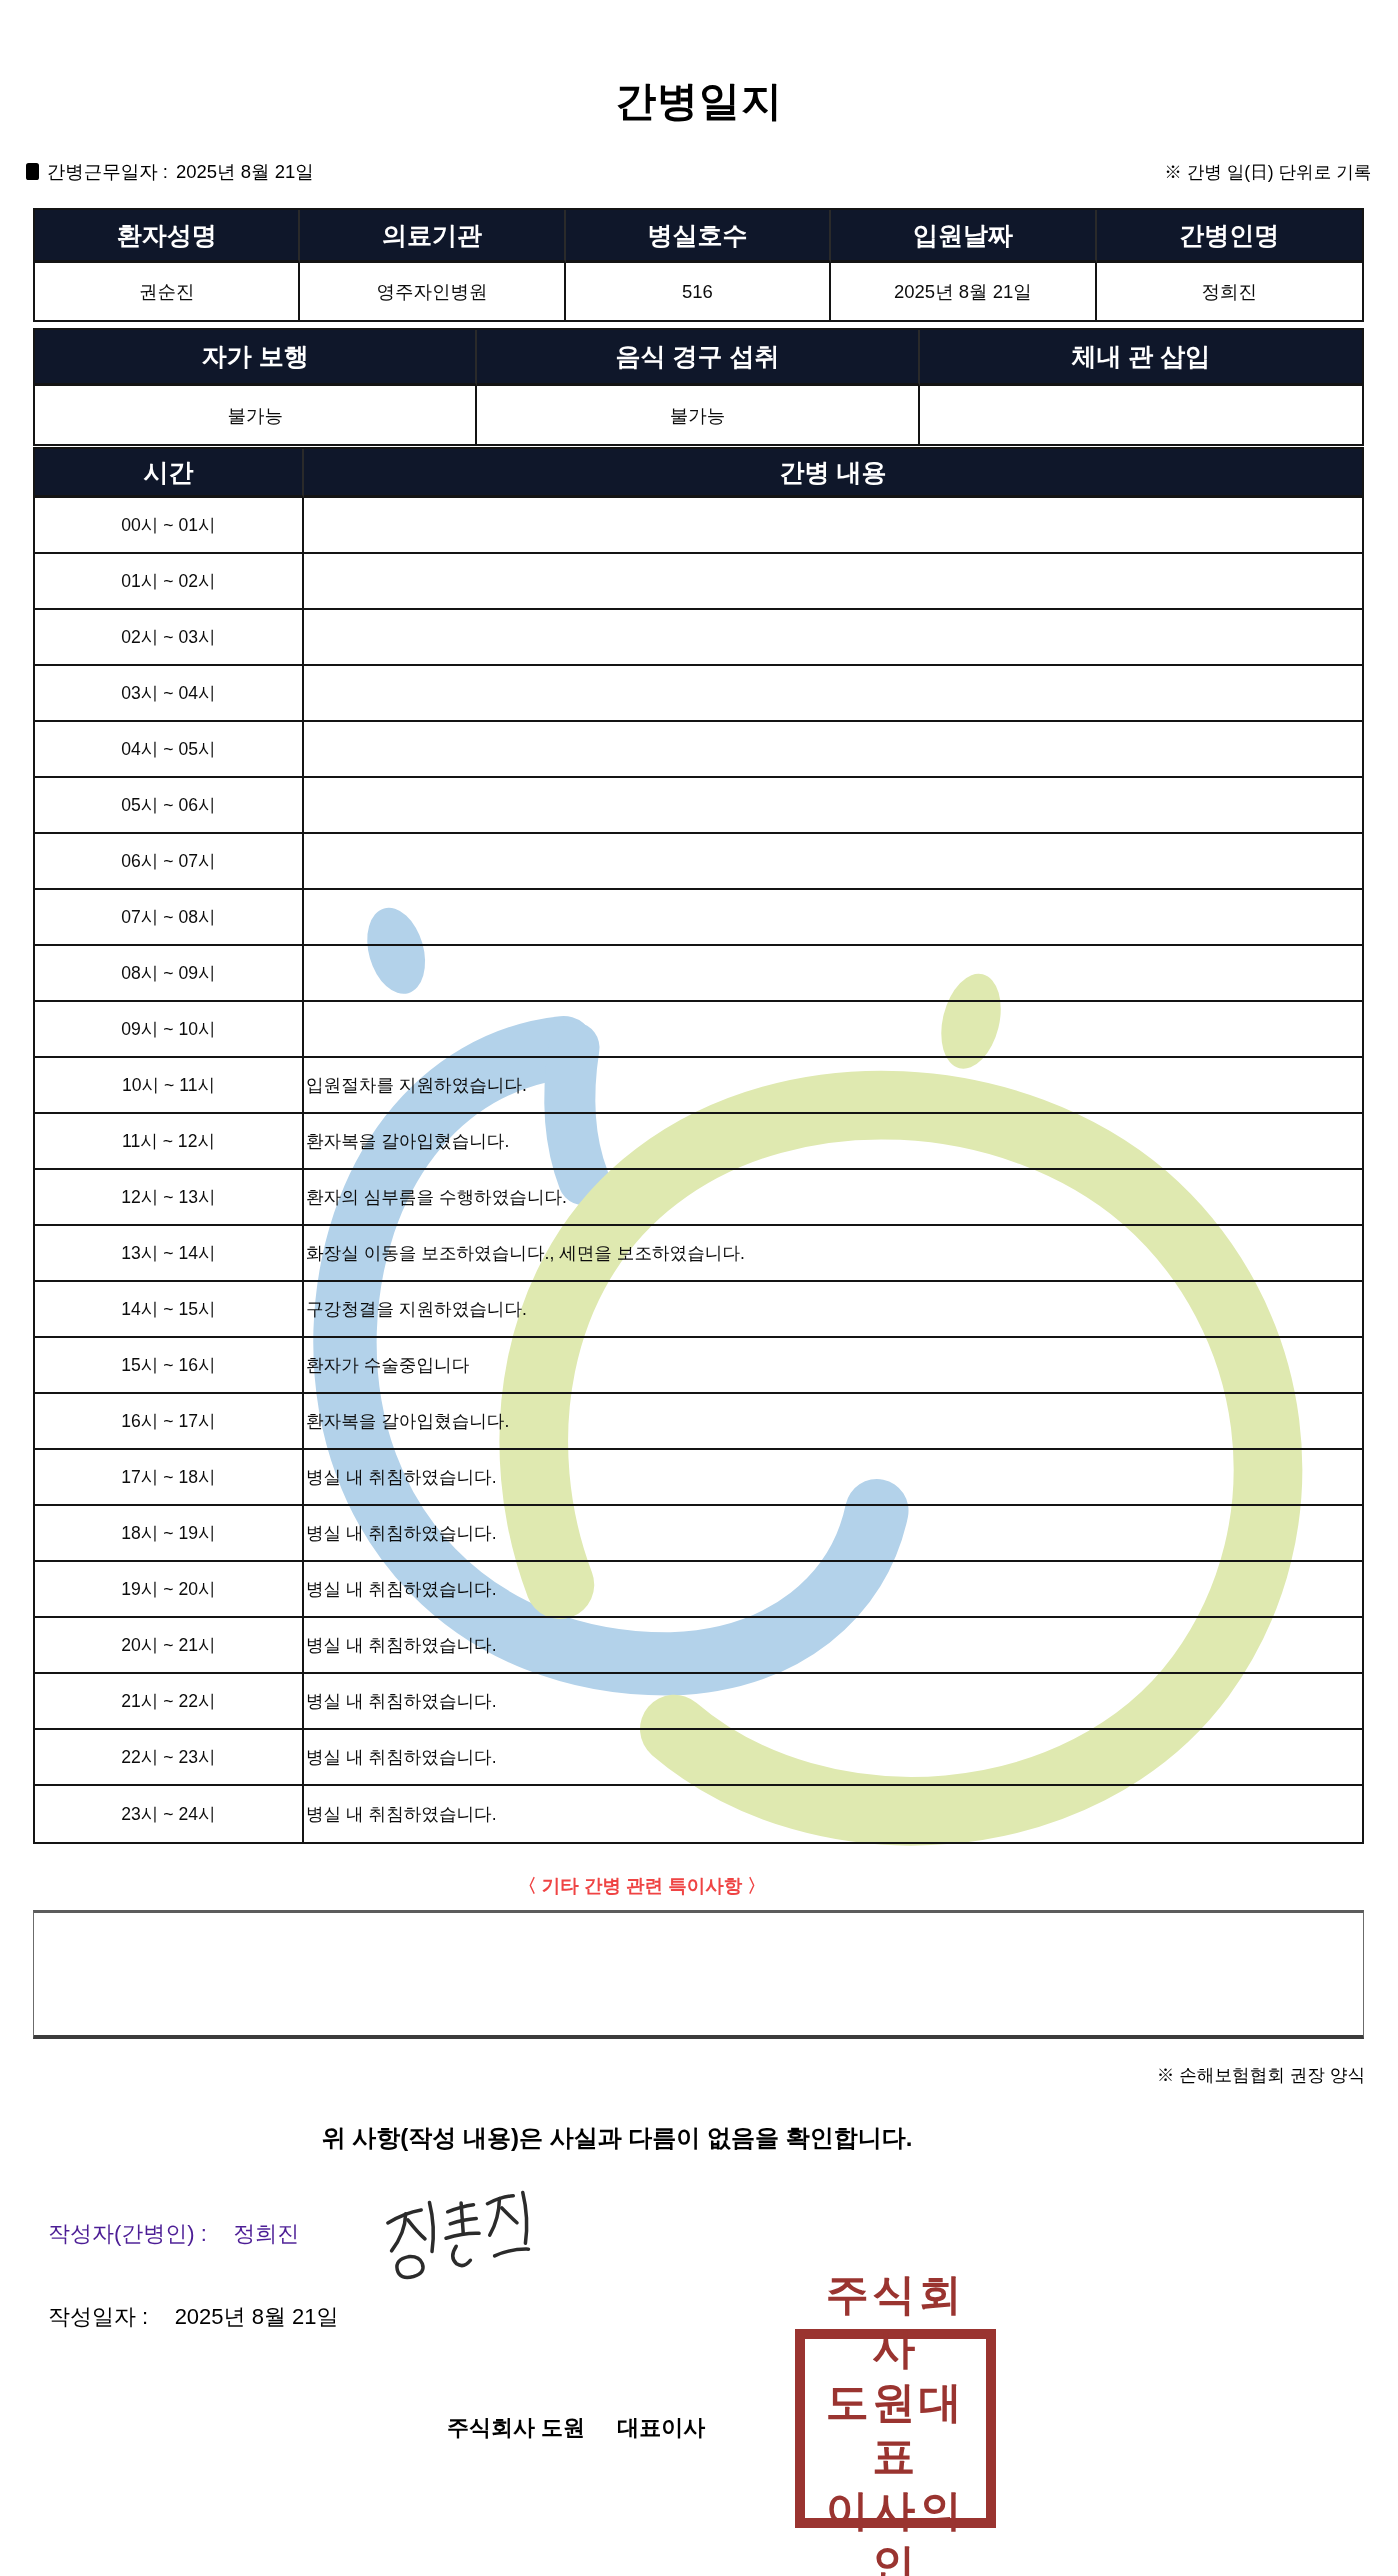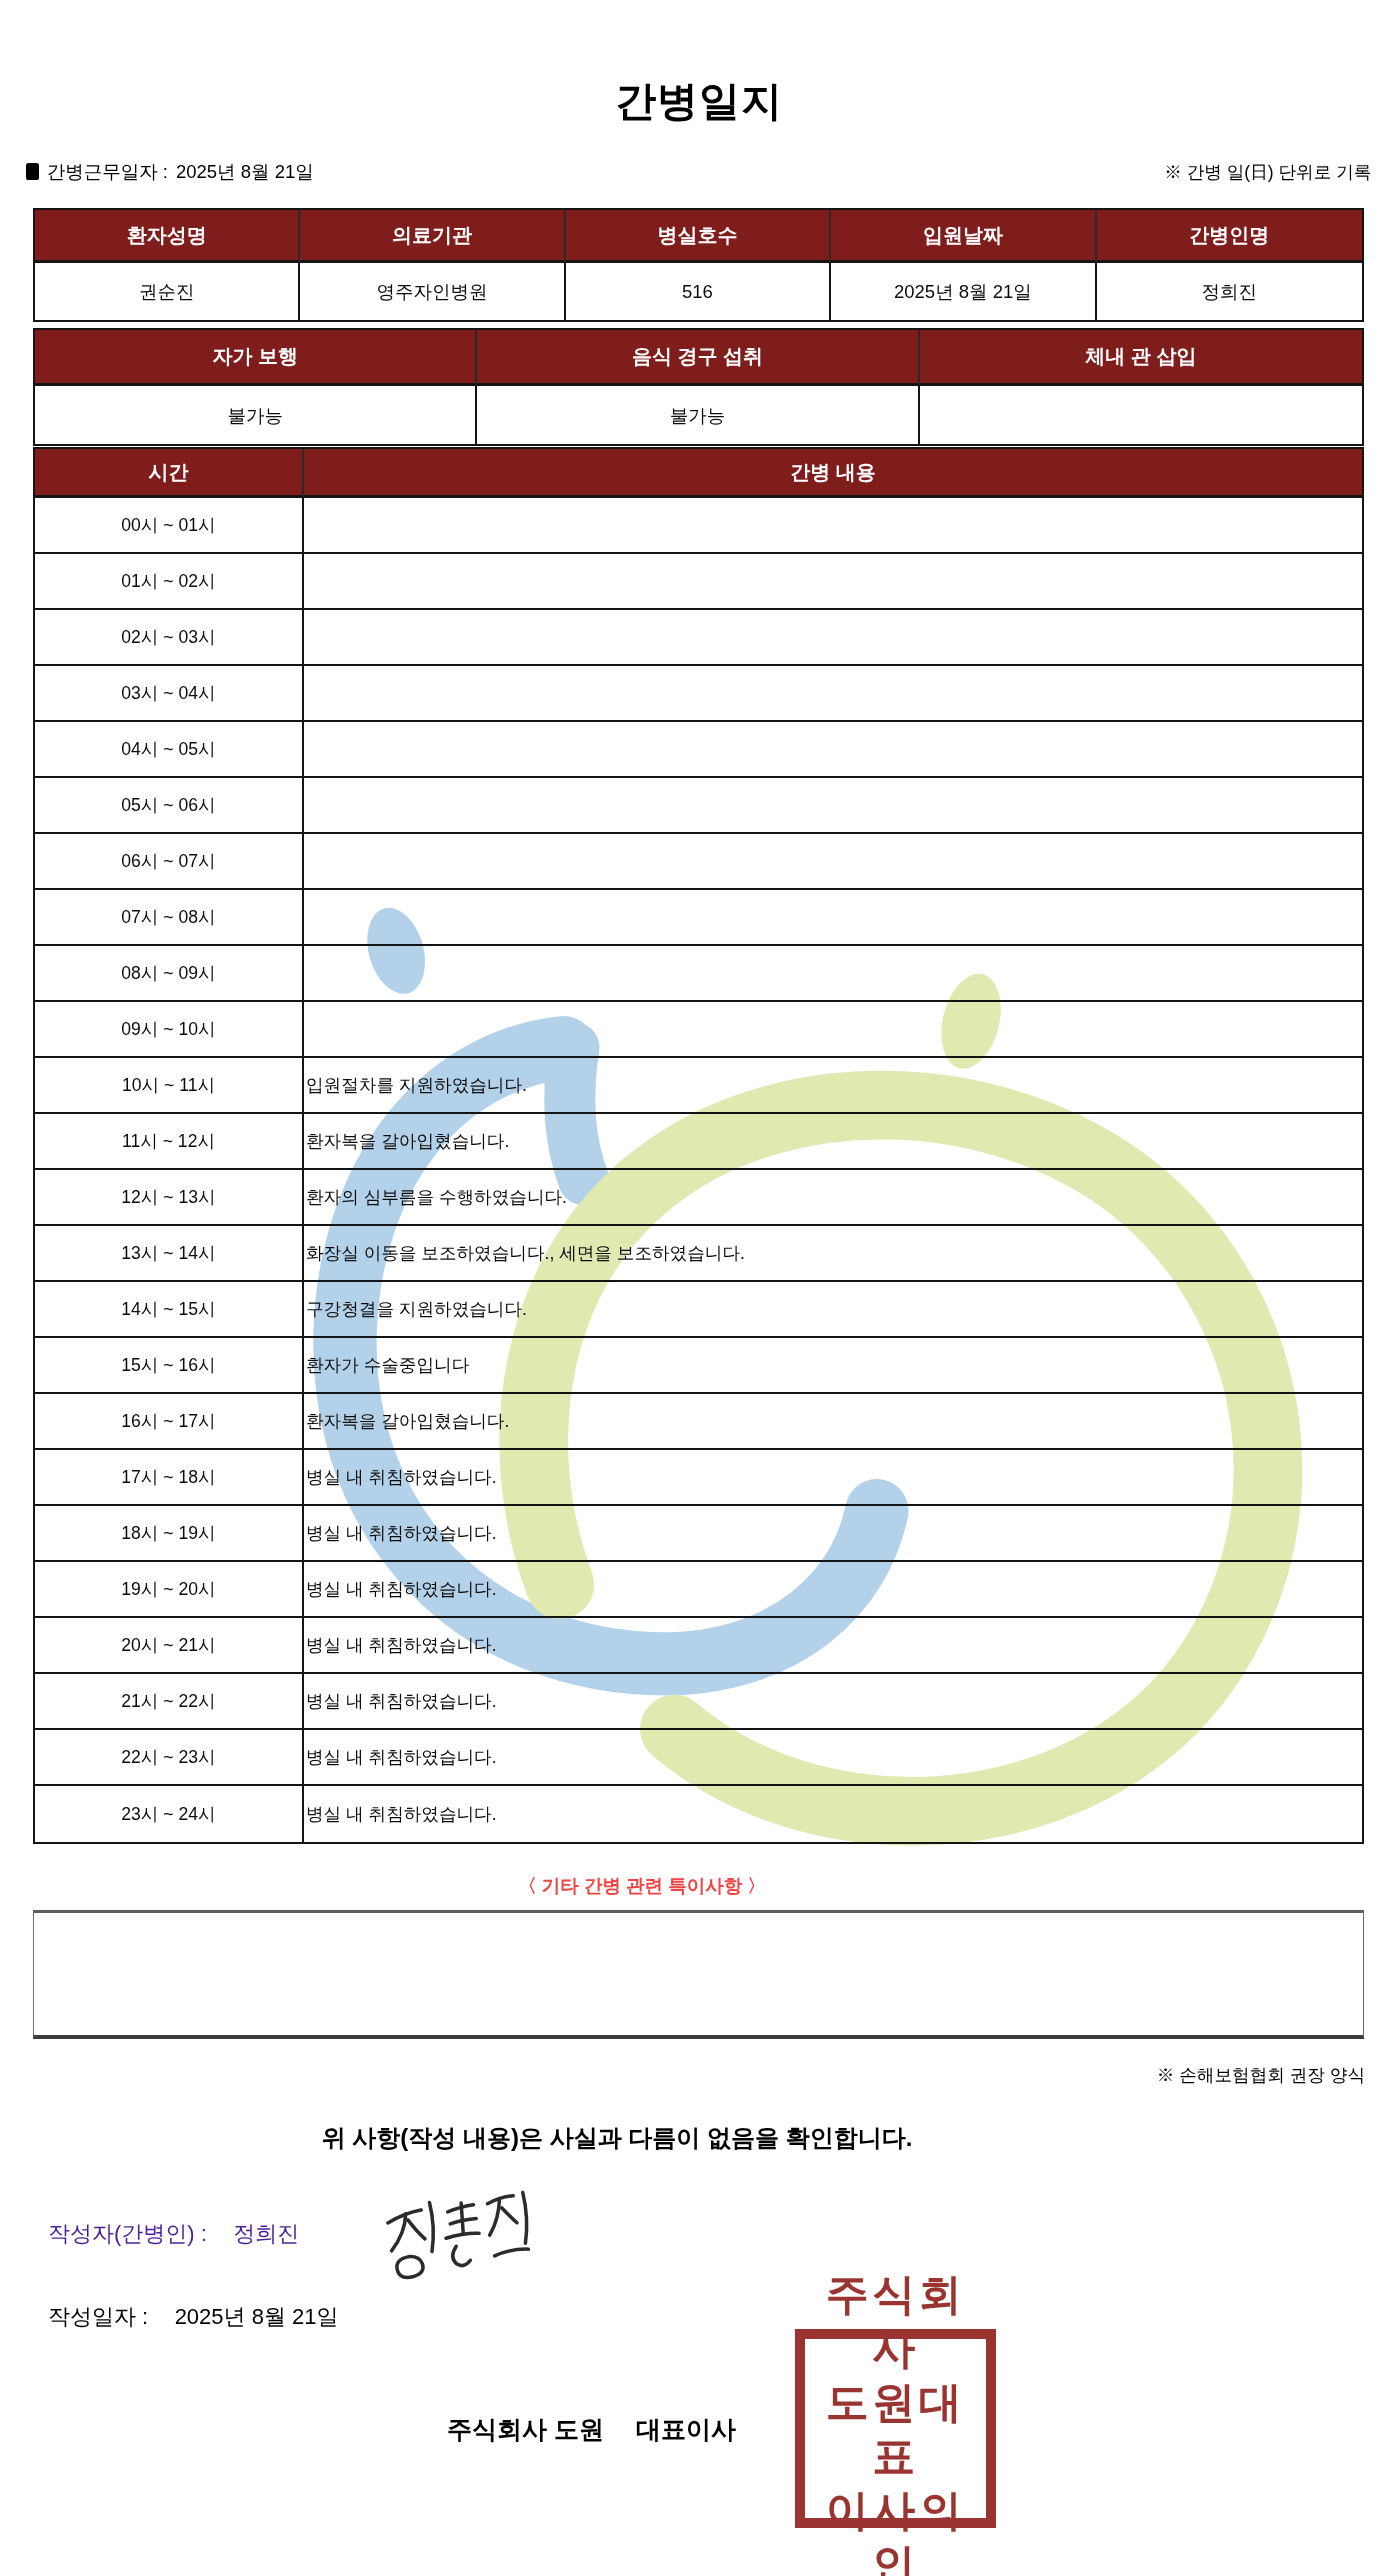--- a/index.html
+++ b/index.html
@@ -36,21 +36,21 @@
   .t1{top:208px;grid-template-columns:repeat(5,1fr);grid-template-rows:53px 57px;}
   .t2{top:328px;grid-template-columns:repeat(3,1fr);grid-template-rows:56px 58px;}
   .t3{top:447px;grid-template-columns:269px 1fr;grid-auto-rows:56px;grid-template-rows:49px;}
   .cell{
     display:flex;align-items:center;justify-content:center;
     box-sizing:border-box;
     border-right:2.6px solid #141414;border-bottom:2.6px solid #141414;
     font-size:18.5px;color:#0c0c0c;background:transparent;
   }
   .cell.head{
-    background:#7f1d1d;color:#ffffff;font-weight:700;font-size:20px;
+    background:#0f172a;color:#ffffff;font-weight:700;font-size:25px;
     border-bottom-width:3.5px;border-right-color:#2a2a2a;
   }
   .cell.last-col{border-right:none;}
   .cell.last-row{border-bottom:none;}
   .cell.content{justify-content:flex-start;padding-left:2px;font-size:17.6px;}
   .cell.time{font-size:17.6px;}
 
   .notes-title{
     left:0;top:1873px;width:1284px;text-align:center;
     font-size:18.5px;font-weight:700;color:#ef4444;
@@ -74,21 +74,21 @@
     left:48px;top:2219px;display:flex;align-items:center;gap:26.4px;
     font-size:22px;color:#4c1d95;
   }
   .date-line{
     left:48px;top:2302px;display:flex;align-items:center;gap:26.4px;
     font-size:22px;color:#000;
   }
   .signature{left:380px;top:2190px;width:158px;height:92px;}
   .company-line{
     left:447px;top:2413px;display:flex;align-items:center;gap:32px;
-    font-size:25px;font-weight:700;color:#000;
+    font-size:22px;font-weight:700;color:#000;
   }
   .stamp{
     left:755px;top:2329px;width:201px;height:199px;
     border:10.6px solid #9a3430;box-sizing:border-box;background:#fff;
     display:flex;flex-direction:column;align-items:center;justify-content:center;
     color:#9a3430;font-weight:700;font-size:43px;line-height:54px;letter-spacing:3.5px;
     text-align:center;
     margin-left:40px;
   }
 </style>

